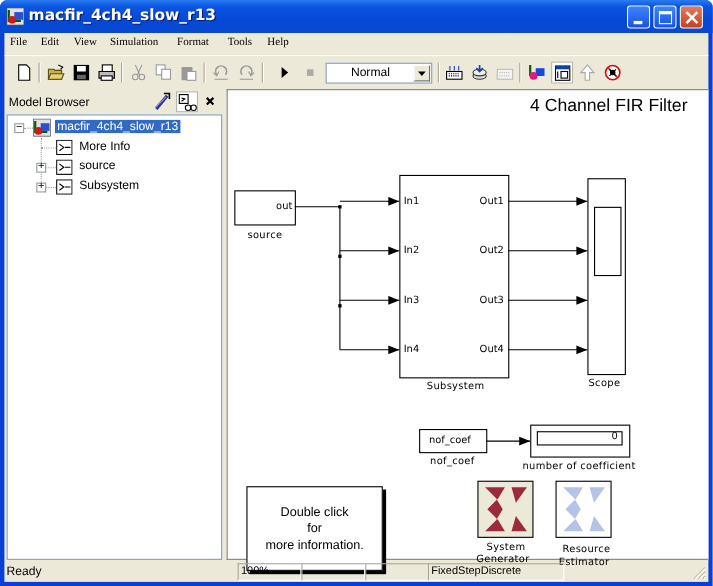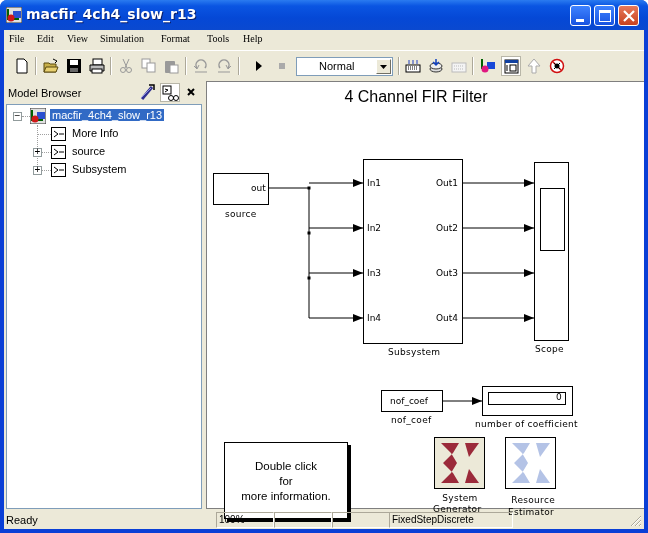--- a/index.html
+++ b/index.html
@@ -48,21 +48,21 @@
   .expander { position: absolute; width: 9px; height: 9px; border: 1px solid #919b9c; background: #fff; }
   .expander span { position: absolute; left: 0; top: -4px; width: 7px; text-align: center; font-size: 10px; line-height: 14px; color: #000; }
   .dots-v { position: absolute; border-left: 1px dotted #a0a0a0; }
   .dots-h { position: absolute; border-top: 1px dotted #a0a0a0; }
 
   .splitter { position: absolute; left: 199px; top: 51px; width: 4px; height: 428px; background: #ece9d8; }
 
   .canvas { position: absolute; left: 202px; top: 51px; width: 438px; height: 428px; background: #fff;
     border: 1px solid #7f7f7f; border-right: 0; }
   .canvas svg { position: absolute; left: 0; top: 0; }
-  .diag-title { position: absolute; left: 0; top: 6px; width: 418px; text-align: center; font-size: 16px; }
+  .diag-title { position: absolute; left: 0; top: 6px; width: 418px; text-align: right; font-size: 16px; }
   .blk-label { position: absolute; font-size: 9px; font-family: "DejaVu Sans", sans-serif; letter-spacing: 0.3px; white-space: nowrap; }
   .port-label { position: absolute; font-size: 9px; font-family: "DejaVu Sans", sans-serif; }
   .annot { position: absolute; left: 17px; top: 360px; width: 124px; height: 77px; background: #fff; border: 1px solid #000;
     box-shadow: 3px 3px 0 #000; text-align: center; font-size: 11.5px; line-height: 15px; padding-top: 16px; }
   .display-value { position: absolute; font-size: 9px; font-family: "DejaVu Sans", sans-serif; }
 
   .statusbar { position: absolute; left: 0; top: 479px; width: 640px; height: 20px; }
   .status-cell { position: absolute; top: 3px; height: 16px; border: 1px solid #fff; border-top-color: #aca899;
     border-left-color: #aca899; font-size: 10px; padding: 1px 2px; white-space: nowrap; }
   .status-ready { position: absolute; left: 2px; top: 5px; font-size: 11px; }

